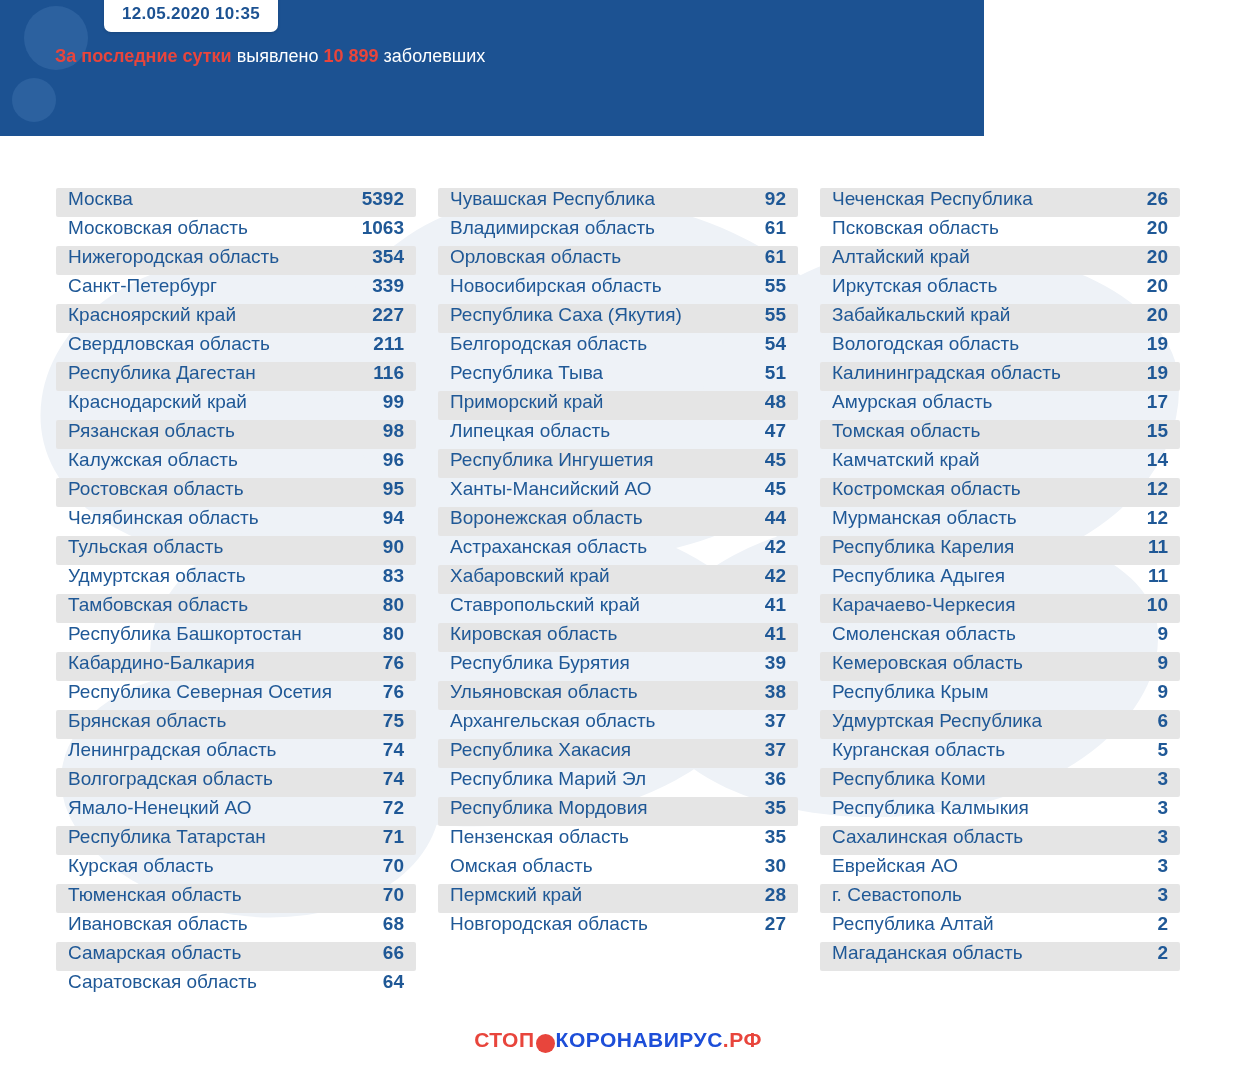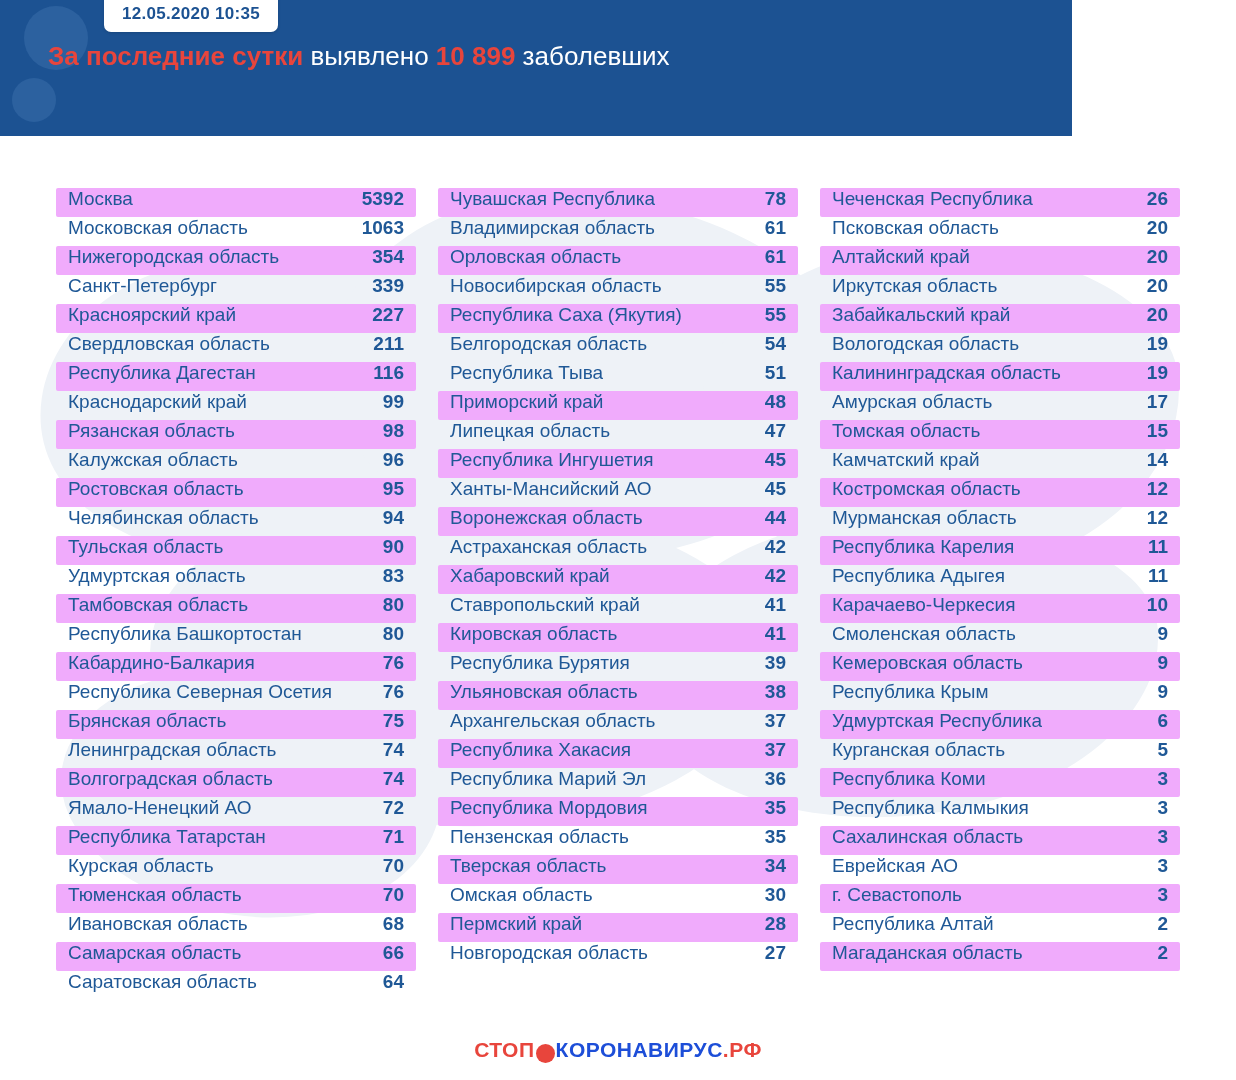--- a/index.html
+++ b/index.html
@@ -11,21 +11,21 @@
     height: 1080px;
     background: #ffffff;
     font-family: "Liberation Sans", sans-serif;
     overflow: hidden;
     position: relative;
   }
 
   
   .header {
     position: relative;
-    width: 1072px;
+    width: 984px;
     height: 136px;
     background: #1c5292;
     overflow: hidden;
   }
   .virus {
     position: absolute;
     border-radius: 50%;
     background: #2a5f9e;
   }
   .virus-a { width: 64px; height: 64px; left: 24px; top: 6px; background:#2c619f; }
@@ -43,25 +43,25 @@
     font-size: 17px;
     font-weight: bold;
     letter-spacing: .3px;
     padding: 16px 18px 8px 18px;
     border-radius: 0 0 7px 7px;
     box-shadow: 0 1px 3px rgba(0,0,0,.15);
   }
 
   .headline {
     position: absolute;
-    left: 48px;
+    left: 55px;
     top: 38px;
     width: 1040px;
     color: #ffffff;
-    font-size: 26px;
+    font-size: 18px;
     line-height: 37px;
     font-weight: 400;
   }
   .headline .hl-red { color: #e8453c; font-weight: bold; }
 
   
   .map-bg {
     position: absolute;
     left: 0;
     top: 136px;
@@ -98,41 +98,41 @@
   }
   .row {
     display: flex;
     align-items: baseline;
     justify-content: space-between;
     height: 29px;
     padding: 0 12px;
     box-sizing: border-box;
     border-radius: 2px;
   }
-  .row.alt { background: #f0abfc; gap: 40px; }
+  .row.alt { background: #e5e5e5; gap: 40px; }
   .row .region {
     color: #1f5896;
     font-size: 19px;
     white-space: nowrap;
     overflow: hidden;
     text-overflow: ellipsis;
   }
   .row .count {
     color: #1f5896;
     font-size: 19px;
     font-weight: bold;
     padding-left: 10px;
     white-space: nowrap;
   }
 
   
   .footer {
     position: absolute;
     left: 0;
-    bottom: 18px;
+    bottom: 28px;
     width: 1236px;
     display: flex;
     justify-content: center;
     align-items: center;
     z-index: 3;
   }
   .logo {
     display: flex;
     align-items: center;
     font-size: 21px;
@@ -290,21 +290,21 @@
         <span class="count">66</span>
       </div>
       <div class="row">
         <span class="region">Саратовская область</span>
         <span class="count">64</span>
       </div>
     </div>
     <div class="column">
       <div class="row alt">
         <span class="region">Чувашская Республика</span>
-        <span class="count">78</span>
+        <span class="count">92</span>
       </div>
       <div class="row">
         <span class="region">Владимирская область</span>
         <span class="count">61</span>
       </div>
       <div class="row alt">
         <span class="region">Орловская область</span>
         <span class="count">61</span>
       </div>
       <div class="row">
@@ -379,24 +379,20 @@
         <span class="region">Республика Марий Эл</span>
         <span class="count">36</span>
       </div>
       <div class="row alt">
         <span class="region">Республика Мордовия</span>
         <span class="count">35</span>
       </div>
       <div class="row">
         <span class="region">Пензенская область</span>
         <span class="count">35</span>
-      </div>
-      <div class="row alt">
-        <span class="region">Тверская область</span>
-        <span class="count">34</span>
       </div>
       <div class="row">
         <span class="region">Омская область</span>
         <span class="count">30</span>
       </div>
       <div class="row alt">
         <span class="region">Пермский край</span>
         <span class="count">28</span>
       </div>
       <div class="row">

